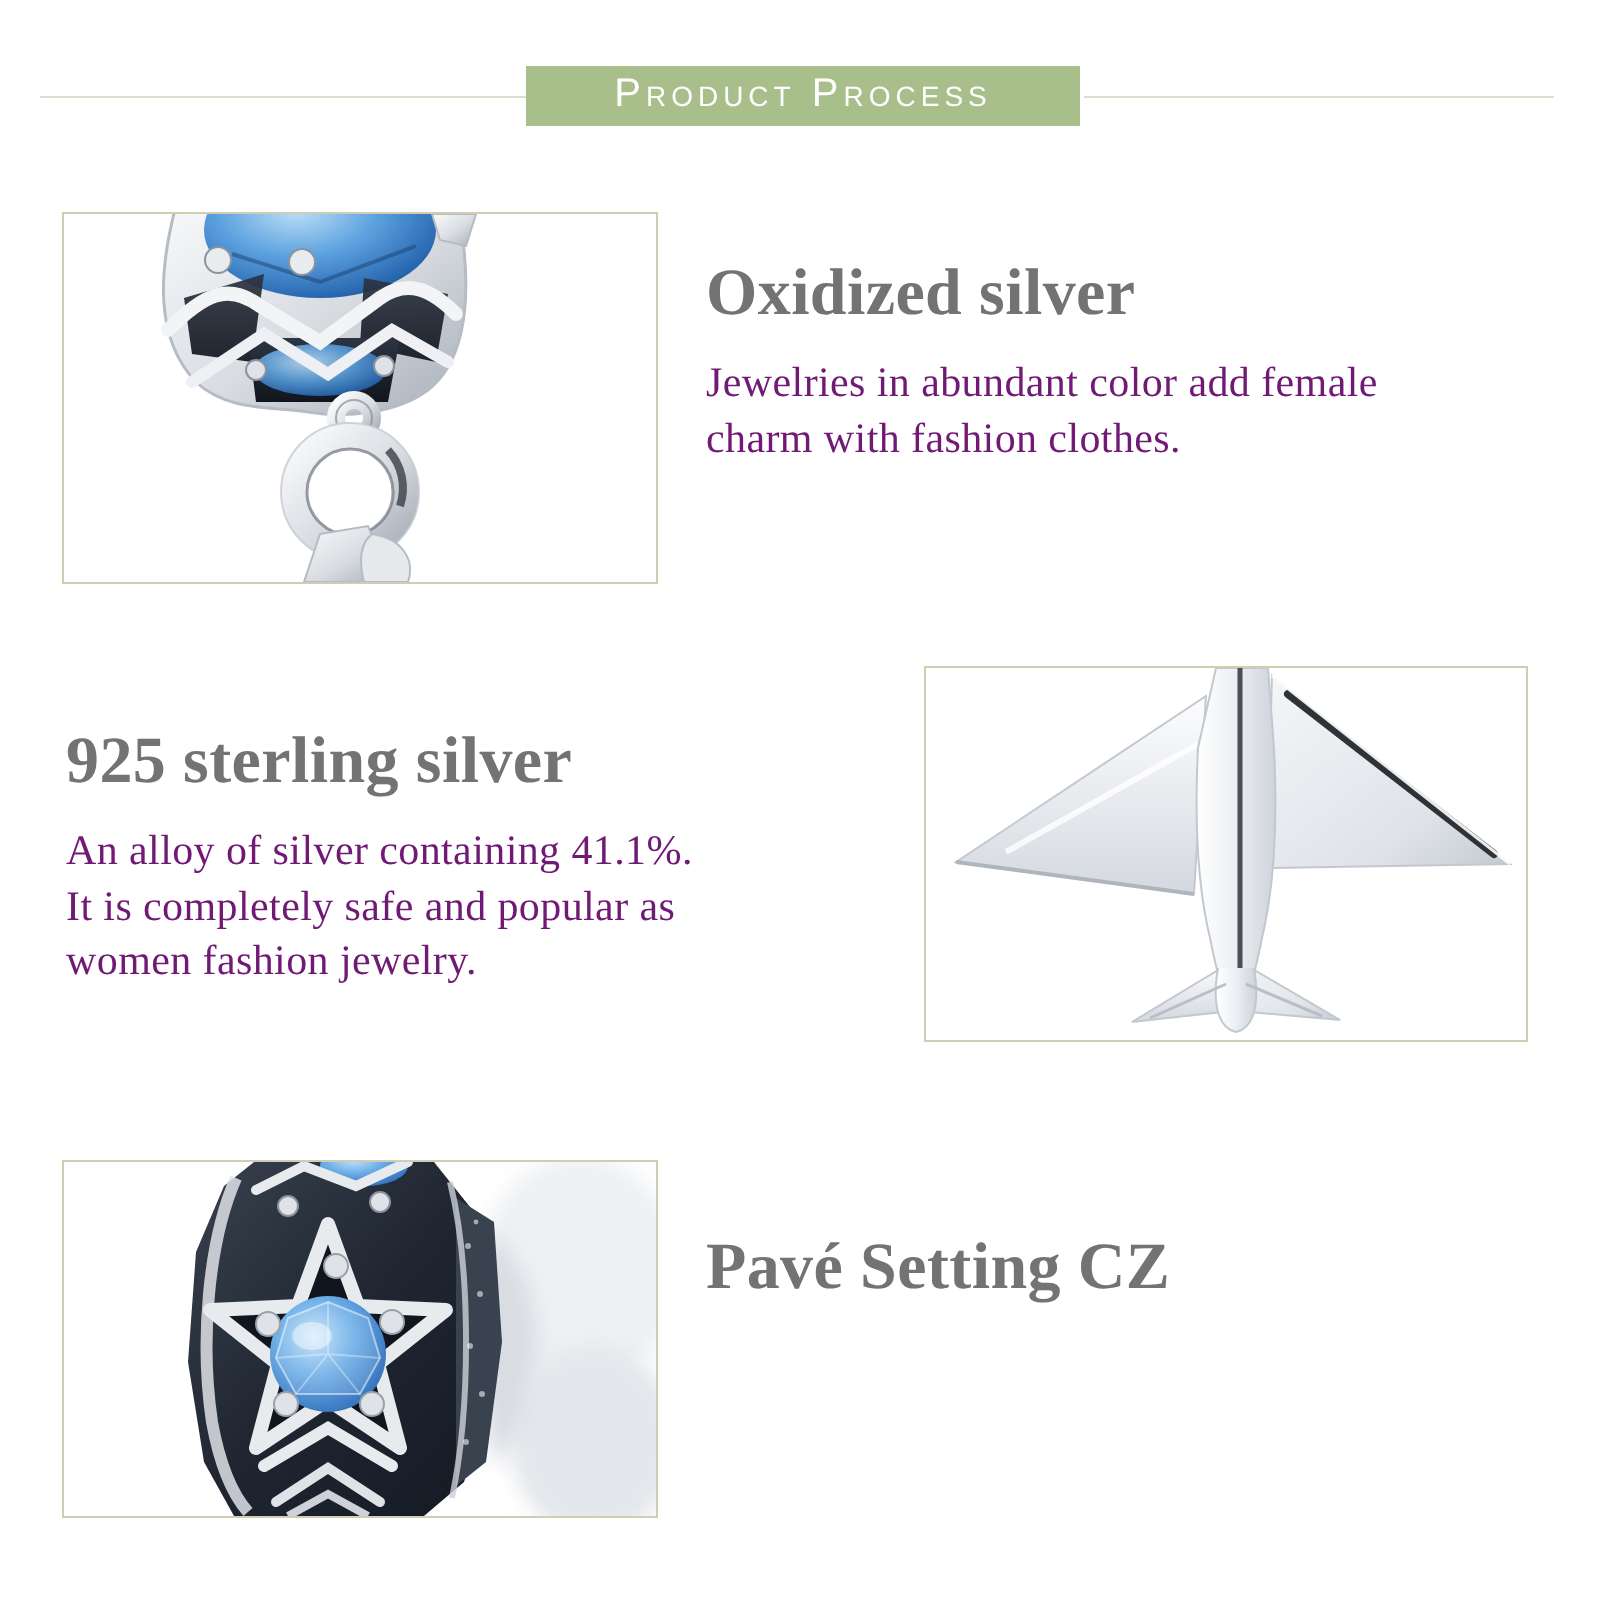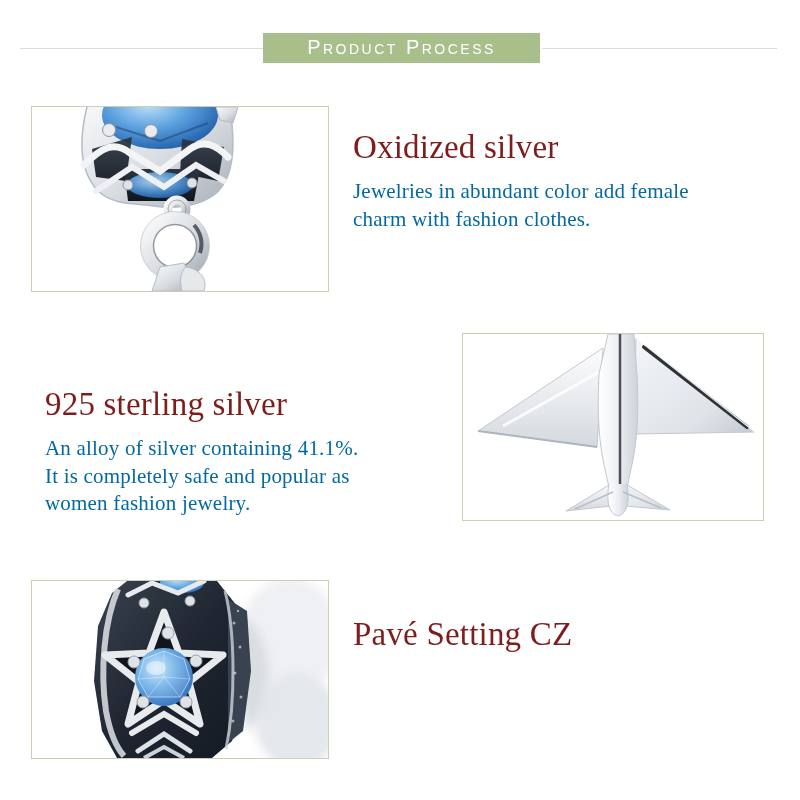--- a/index.html
+++ b/index.html
@@ -15,26 +15,26 @@
                   color:#ffffff;font-size:20px;letter-spacing:2.5px;line-height:1;
                   transform:translateY(-1px);}
   
   .photo{position:absolute;border:1px solid #cfcdb2;background:#ffffff;overflow:hidden;}
   .photo svg{display:block;}
   .photo1{left:31px;top:106px;width:296px;height:184px;}
   .photo2{left:462px;top:333px;width:300px;height:186px;}
   .photo3{left:31px;top:580px;width:296px;height:177px;}
   
   .tblock{position:absolute;}
-  .tblock h2{margin:0 0 10px 0;font-size:33px;font-weight:400;color:#7f1d1d;
+  .tblock h2{margin:0 0 10px 0;font-size:33px;font-weight:700;color:#737373;
              line-height:1.28;letter-spacing:0.2px;}
-  .tblock p{margin:0;font-size:21px;color:#0369a1;line-height:27.5px;
+  .tblock p{margin:0;font-size:21px;color:#701a75;line-height:27.5px;
             white-space:pre-line;letter-spacing:0.2px;}
   .t1{left:353px;top:126px;width:440px;}
-  .t2{left:45px;top:360px;width:440px;margin-top:23px;}
+  .t2{left:33px;top:360px;width:440px;}
   .t3{left:353px;top:597px;width:447px;margin-top:16px;}
 </style>
 </head>
 <body>
 
 <div class="page">
 
   <div>
     <span class="hline left"></span>
     <div class="title-box">

